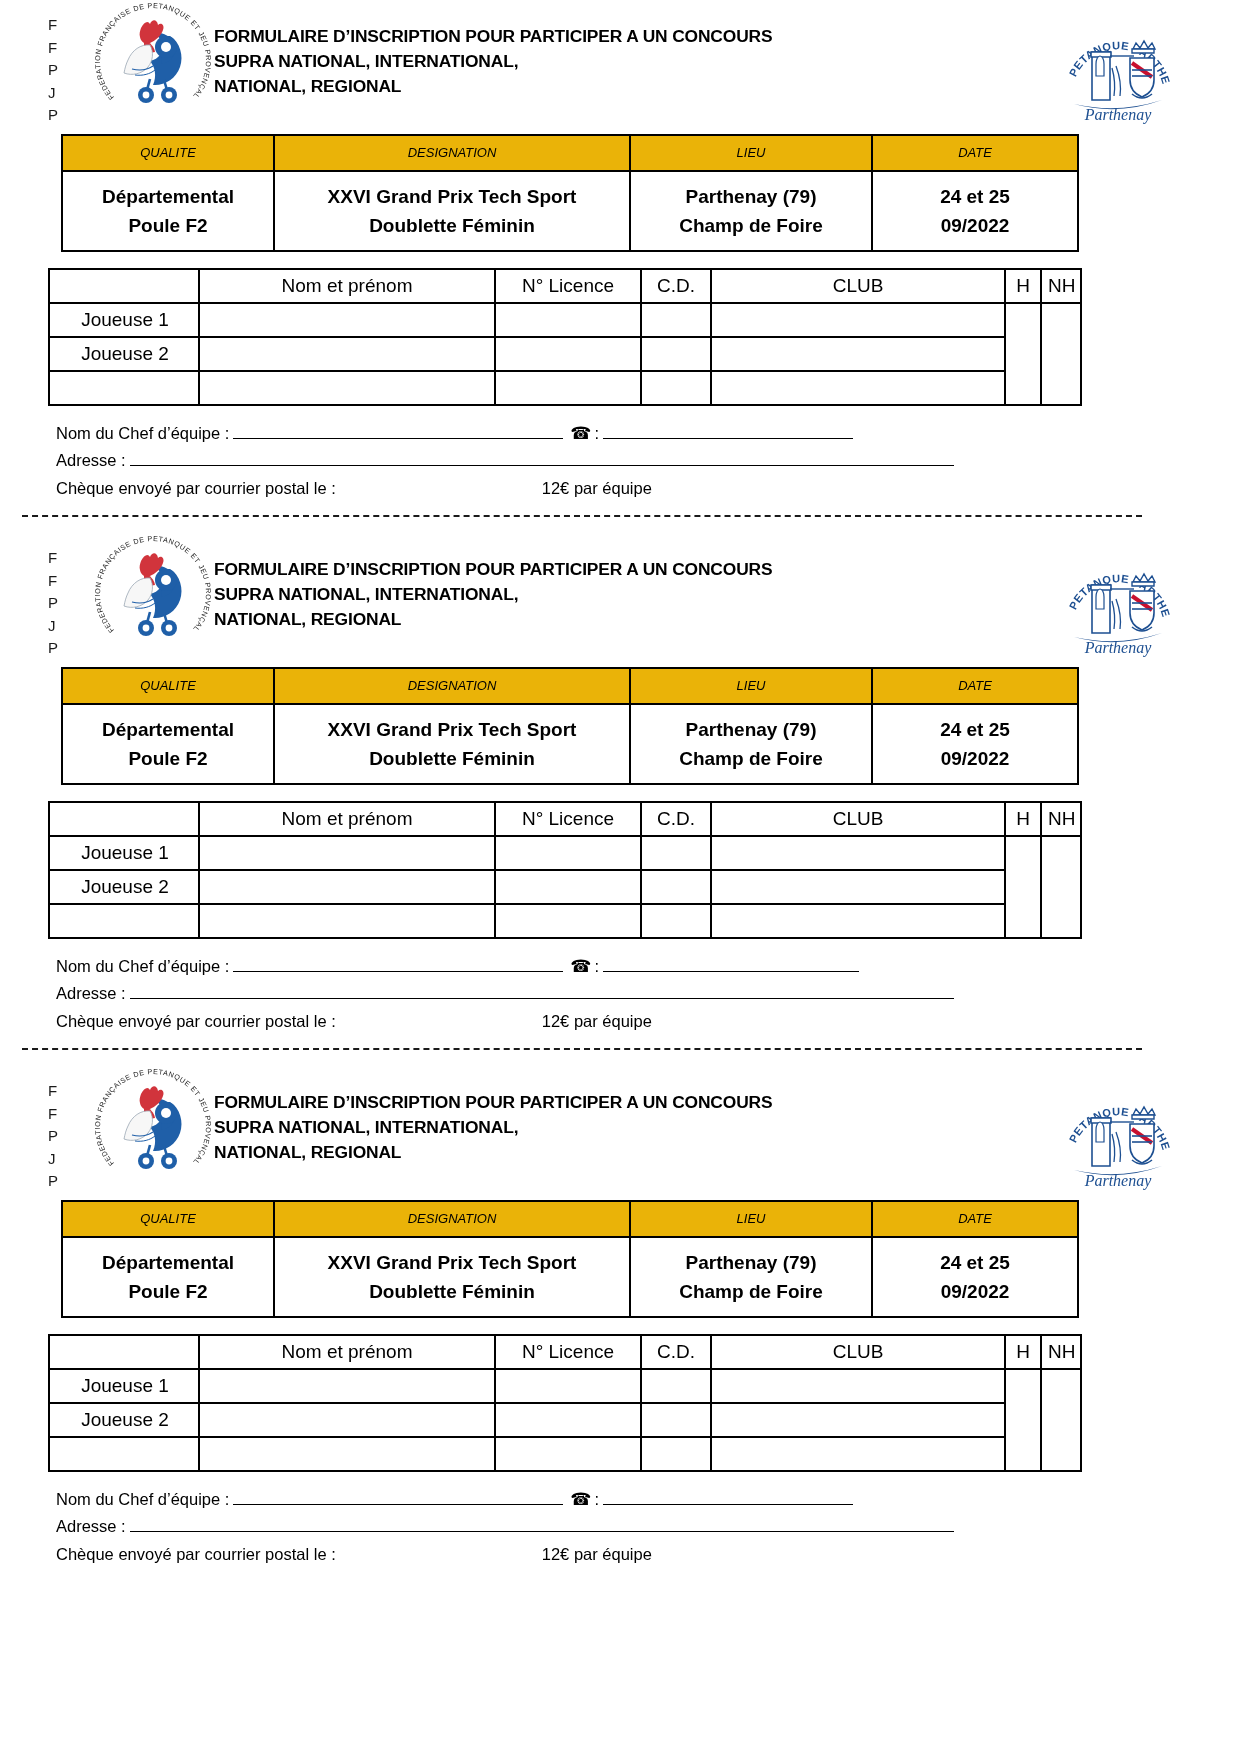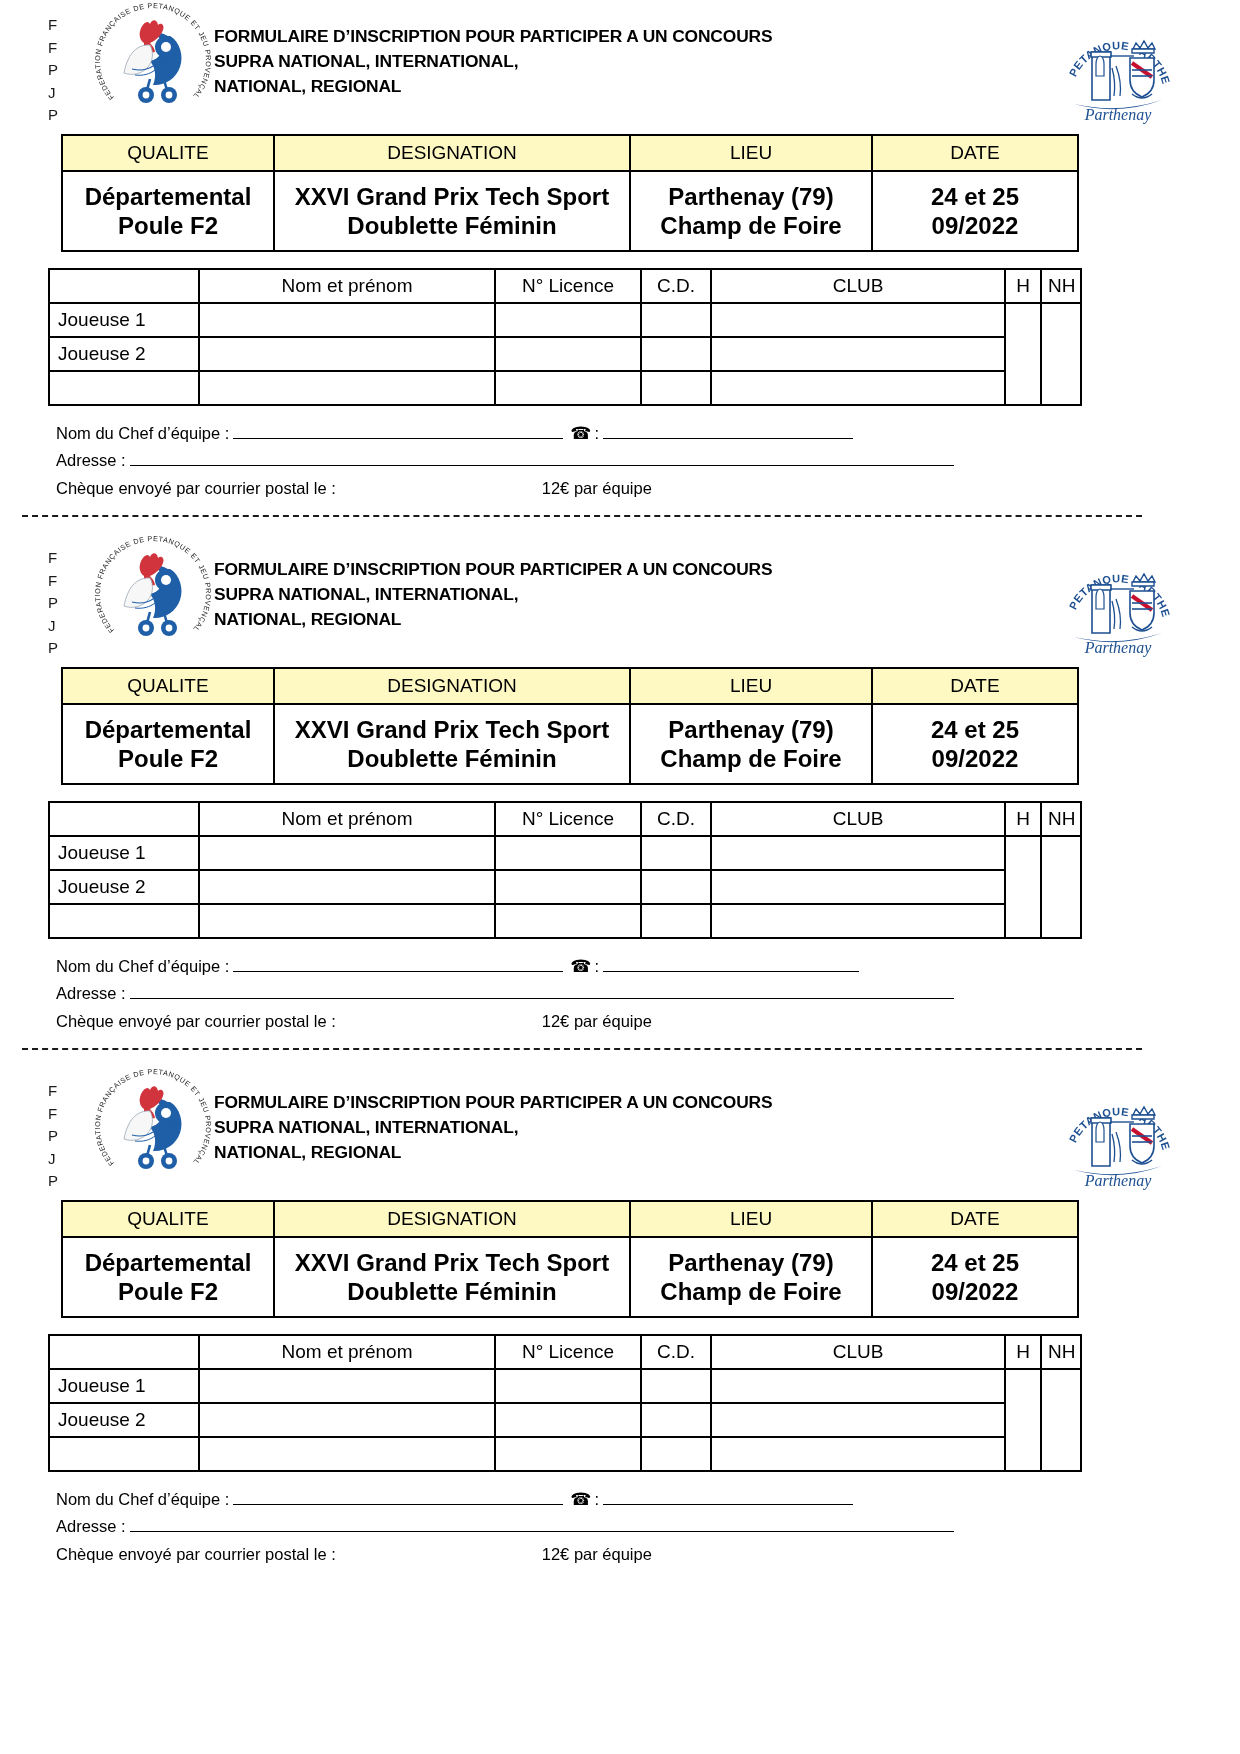--- a/index.html
+++ b/index.html
@@ -81,29 +81,30 @@
     width: 1016px;
     margin: 6px 0 0 13px;
     table-layout: fixed;
   }
   .info-table td, .info-table th {
     border: 2px solid #000;
     text-align: center;
     padding: 0;
   }
   .info-table thead td {
-    background: #fef9c3;
-    font-size: 19px;
+    background: #eab308;
+    font-size: 13px;
     font-weight: normal;
     height: 34px;
     line-height: 34px;
+    font-style: italic;
   }
   .info-table tbody td {
     font-weight: bold;
-    font-size: 24px;
+    font-size: 19px;
     height: 62px;
     line-height: 29px;
     padding: 10px 0;
   }
   .info-table tbody td span { display: block; }
 
   
   .players-table {
     width: 1032px;
     margin: 16px 0 0 0;
@@ -111,21 +112,21 @@
     padding-left: 44px;
   }
   .players-table td {
     border: 2px solid #000;
     height: 34px;
     padding: 0 6px;
     font-size: 19px;
     text-align: center;
   }
   .players-table td.lbl {
-    text-align: left;
+    text-align: center;
     padding-left: 8px;
   }
   .players-table td.blank { }
 
   
   .ftr {
     margin: 14px 0 0 8px;
     font-size: 16.5px;
     line-height: 27px;
   }

